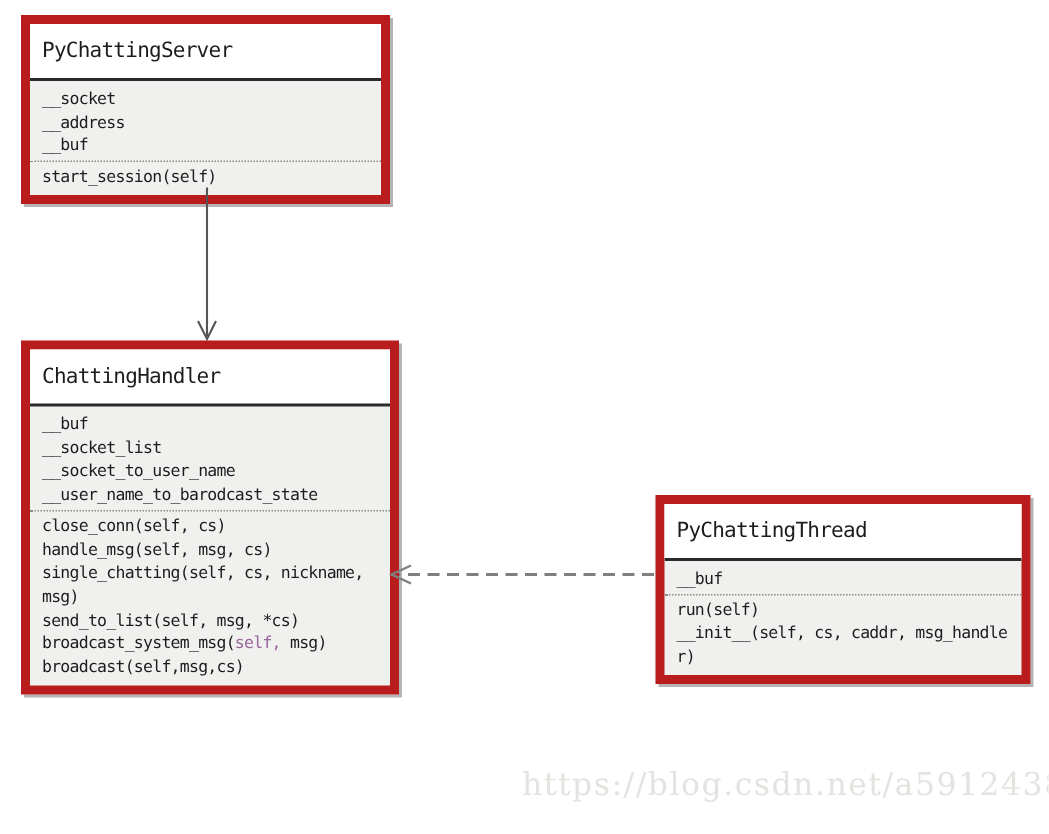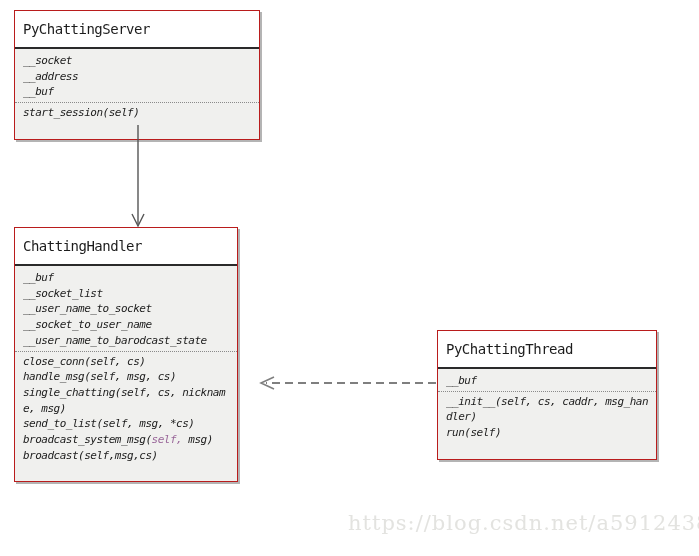--- a/index.html
+++ b/index.html
@@ -6,54 +6,53 @@
   body {
     width: 699px; height: 556px;
     position: relative;
     background: #ffffff;
     overflow: hidden;
     font-family: "DejaVu Sans Mono", monospace;
     color: #1c1c1c;
   }
   .uml-class {
     position: absolute;
-    border: 1px solid #b91c1c;
+    border: 6px solid #b91c1c;
     box-shadow: 2px 2px 0 #b4b4b4;
     background: #f0f0ee;
     box-sizing: border-box;
   }
   .uml-title {
     height: 38px;
     background: #ffffff;
     border-bottom: 2px solid #2a2a2a;
     display: flex;
     align-items: center;
     padding-left: 8px;
     font-size: 14px;
     letter-spacing: -0.5px;
     box-sizing: border-box;
   }
   .uml-attrs {
     padding: 4px 6px 2px 8px;
   }
   .uml-methods {
     border-top: 1px dotted #8a8a8a;
-    padding: 2px 6px 18px 8px;
+    padding: 2px 6px 4px 8px;
   }
   .member-line {
     font-size: 11px;
     line-height: 15.7px;
     letter-spacing: -0.5px;
     word-break: break-all;
     white-space: pre-wrap;
-    font-style: italic;
   }
   .server-box  { left: 14px;  top: 10px;  width: 246px; }
-  .handler-box { left: 14px;  top: 227px; width: 224px; }
-  .thread-box  { left: 437px; top: 330px; width: 220px; }
+  .handler-box { left: 14px;  top: 227px; width: 252px; }
+  .thread-box  { left: 437px; top: 330px; width: 250px; }
   .arrow-layer {
     position: absolute;
     left: 0; top: 0;
     width: 699px; height: 556px;
     pointer-events: none;
   }
   .watermark {
     position: absolute;
     left: 348px; top: 511px;
     font-family: "DejaVu Serif", serif;
@@ -75,42 +74,41 @@
   <div class="uml-methods">
       <div class="member-line"><span>start_session(self)</span></div>
     </div>
 </div>
 
 <div class="uml-class handler-box">
   <div class="uml-title">ChattingHandler</div>
   <div class="uml-attrs">
       <div class="member-line"><span>__buf</span></div>
       <div class="member-line"><span>__socket_list</span></div>
-      <div class="member-line"><span>__user_name_to_socket</span></div>
       <div class="member-line"><span>__socket_to_user_name</span></div>
       <div class="member-line"><span>__user_name_to_barodcast_state</span></div>
     </div>
   <div class="uml-methods">
       <div class="member-line"><span>close_conn(self, cs)</span></div>
       <div class="member-line"><span>handle_msg(self, msg, cs)</span></div>
       <div class="member-line"><span>single_chatting(self, cs, nickname, msg)</span></div>
       <div class="member-line"><span>send_to_list(self, msg, *cs)</span></div>
       <div class="member-line"><span>broadcast_system_msg(</span><span style="color: rgb(153, 102, 153);">self,</span><span> msg)</span></div>
       <div class="member-line"><span>broadcast(self,msg,cs)</span></div>
     </div>
 </div>
 
 <div class="uml-class thread-box">
   <div class="uml-title">PyChattingThread</div>
   <div class="uml-attrs">
       <div class="member-line"><span>__buf</span></div>
     </div>
   <div class="uml-methods">
+      <div class="member-line"><span>run(self)</span></div>
       <div class="member-line"><span>__init__(self, cs, caddr, msg_handler)</span></div>
-      <div class="member-line"><span>run(self)</span></div>
     </div>
 </div>
 
 <svg class="arrow-layer" viewBox="0 0 699 556" xmlns="http://www.w3.org/2000/svg">
   <g stroke="#555555" fill="none" stroke-width="1.4">
     <line x1="138" y1="125" x2="138" y2="224"></line>
     <polyline points="132,214 138,226 144,214"></polyline>
   </g>
   <g stroke="#7f7f7f" fill="none" stroke-width="2">
     <line x1="436" y1="383" x2="266" y2="383" stroke-dasharray="8 5"></line>

